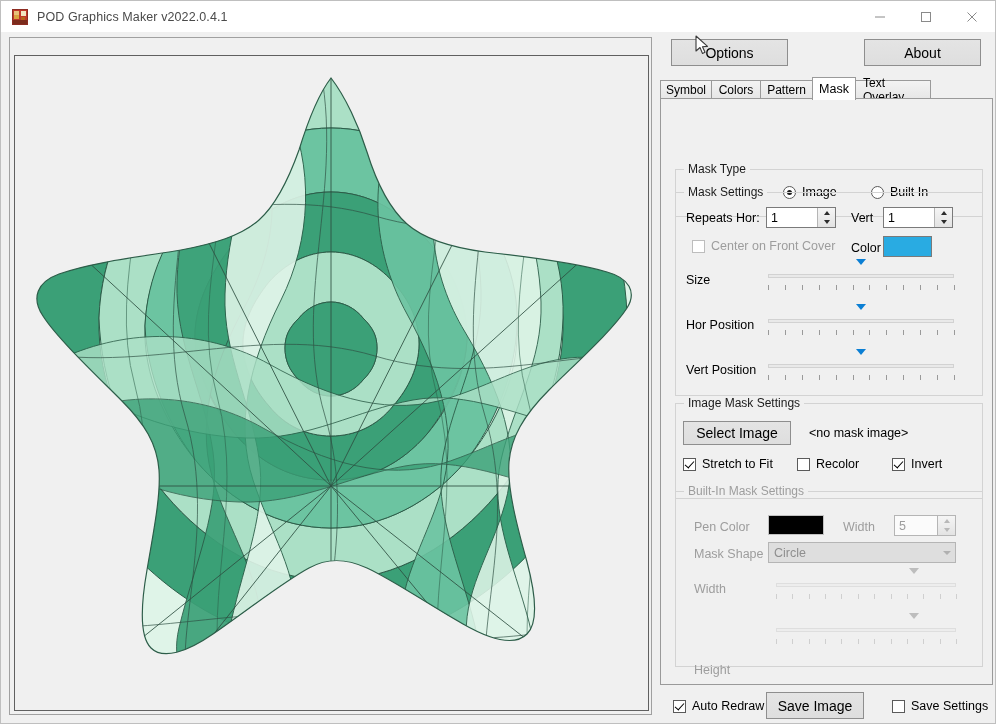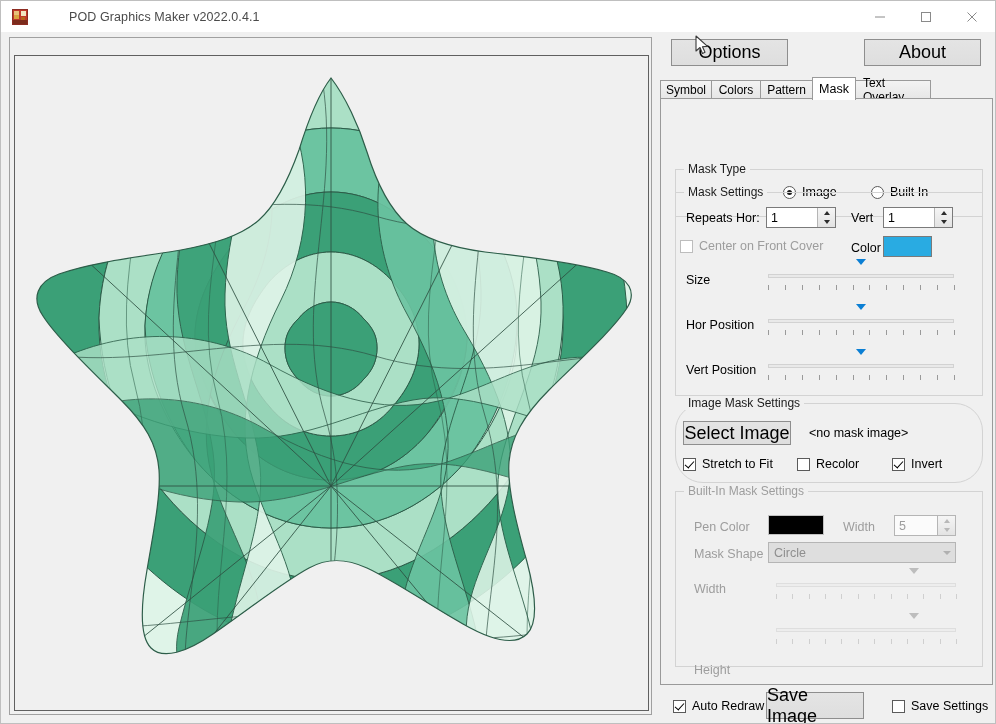--- a/index.html
+++ b/index.html
@@ -20,21 +20,20 @@
     overflow: hidden;
   }
 
   
   #titlebar {
     position: absolute; left: 0; top: 0;
     width: 994px; height: 31px;
     background: #ffffff;
     display: flex; align-items: center;
     box-sizing: border-box;
-    gap: 32px;
   }
   #app-icon {
     width: 16px; height: 16px;
     margin-left: 11px; margin-right: 9px;
     position: relative;
     background: #c0392b;
     border: 1px solid #8d2c22;
     box-sizing: border-box;
     flex: 0 0 auto;
     overflow: hidden;
@@ -84,21 +83,21 @@
     position: absolute;
     left: 656px; top: 31px;
     width: 339px; height: 692px;
   }
 
   .winbutton {
     background: linear-gradient(#e4e4e4, #dedede);
     border: 1px solid #8e8e8e;
     box-sizing: border-box;
     font-family: "Liberation Sans", sans-serif;
-    font-size: 18px;
+    font-size: 14px;
     color: #000;
     display: flex; align-items: center; justify-content: center;
     cursor: default;
   }
 
   #btn-options { position: absolute; left: 14px; top: 7px; width: 117px; height: 27px; }
   #btn-about   { position: absolute; left: 207px; top: 7px; width: 117px; height: 27px; }
 
   
   #cursor {
@@ -152,21 +151,21 @@
     background: #f0f0f0;
     padding: 0 4px;
     font-size: 12px;
     color: #1a1a1a;
     white-space: nowrap;
   }
   .group.disabled > .grouptitle { color: #9d9d9d; }
 
   #grp-masktype     { left: 14px; top: 38px;  width: 308px; height: 48px; margin-top: 32px; }
   #grp-masksettings { left: 14px; top: 93px;  width: 308px; height: 204px; }
-  #grp-imagemask    { left: 14px; top: 304px; width: 308px; height: 80px; border-radius: 28px; }
+  #grp-imagemask    { left: 14px; top: 304px; width: 308px; height: 96px; }
   #grp-builtin      { left: 14px; top: 392px; width: 308px; height: 176px; }
 
   
   .radio {
     position: absolute;
     display: flex; align-items: center;
     cursor: default;
     font-size: 12.5px;
   }
   .radio .rmark {
@@ -649,21 +648,21 @@
           <span class="sbtns">
             <span class="sbtn up">
                 <i class="tri"></i>
               </span>
             <span class="sbtn dn">
                 <i class="tri"></i>
               </span>
           </span>
         </div>
 
-        <div class="check disabled" style="left:4px; top:46px;align-items:flex-end;">
+        <div class="check disabled" style="left:16px; top:46px;align-items:flex-end;">
           <span class="cmark"></span>
           <span>Center on Front Cover</span>
         </div>
 
         <div class="lbl" style="left:175px; top:48px;">Color</div>
         <div class="swatch" id="mask-color-swatch" style="left: 207px; top: 43px; width: 49px; height: 21px; background: rgb(41, 171, 226);"></div>
 
         <div class="lbl" style="left:10px; top:80px;">Size</div>
         <div class="slider" id="slider-size" style="left:92px; top:72px; width:186px; height:27px;">
           <span class="track"></span>

